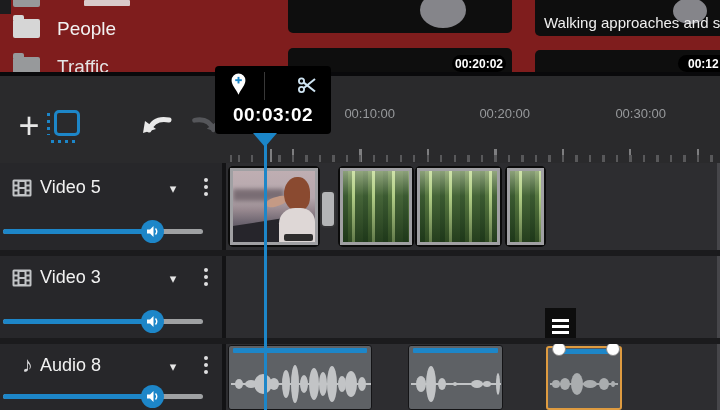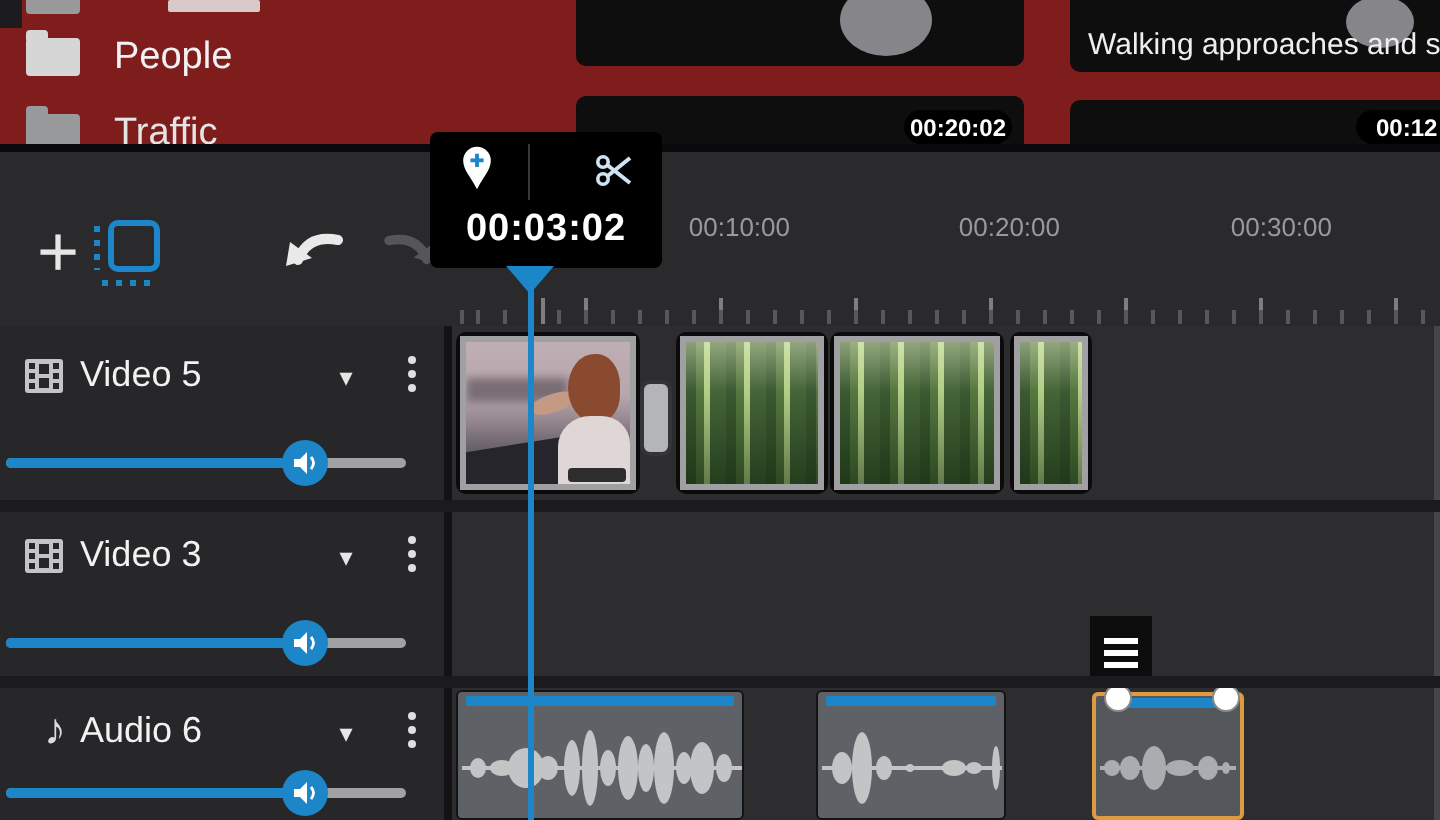--- a/index.html
+++ b/index.html
@@ -237,21 +237,21 @@
     <div class="vol-thumb" style="top:310px;">
       <svg width="13" height="13" viewBox="0 0 13 13">
         <polygon points="1,4.5 4,4.5 7.5,1 7.5,12 4,8.5 1,8.5" fill="#fff"></polygon>
         <path d="M9.5 3.5 Q12 6.5 9.5 9.5" fill="none" stroke="#fff" stroke-width="1.4"></path>
       </svg>
     </div>
   </div>
 
   <div>
     <div class="abs" style="left:22px;top:352px;color:#dcdcde;font-size:22px;">♪</div>
-    <div class="track-label" style="top:355px;">Audio 6</div>
+    <div class="track-label" style="top:355px;">Audio 8</div>
     <div class="chevron" style="top:359px;">▾</div>
     <div class="kebab" style="top:356px;">
         <i></i>
         <i></i>
         <i></i>
       </div>
     <div class="vol-track" style="top:394px;"></div>
     <div class="vol-fill" style="top:394px;"></div>
     <div class="vol-thumb" style="top:385px;">
       <svg width="13" height="13" viewBox="0 0 13 13">

